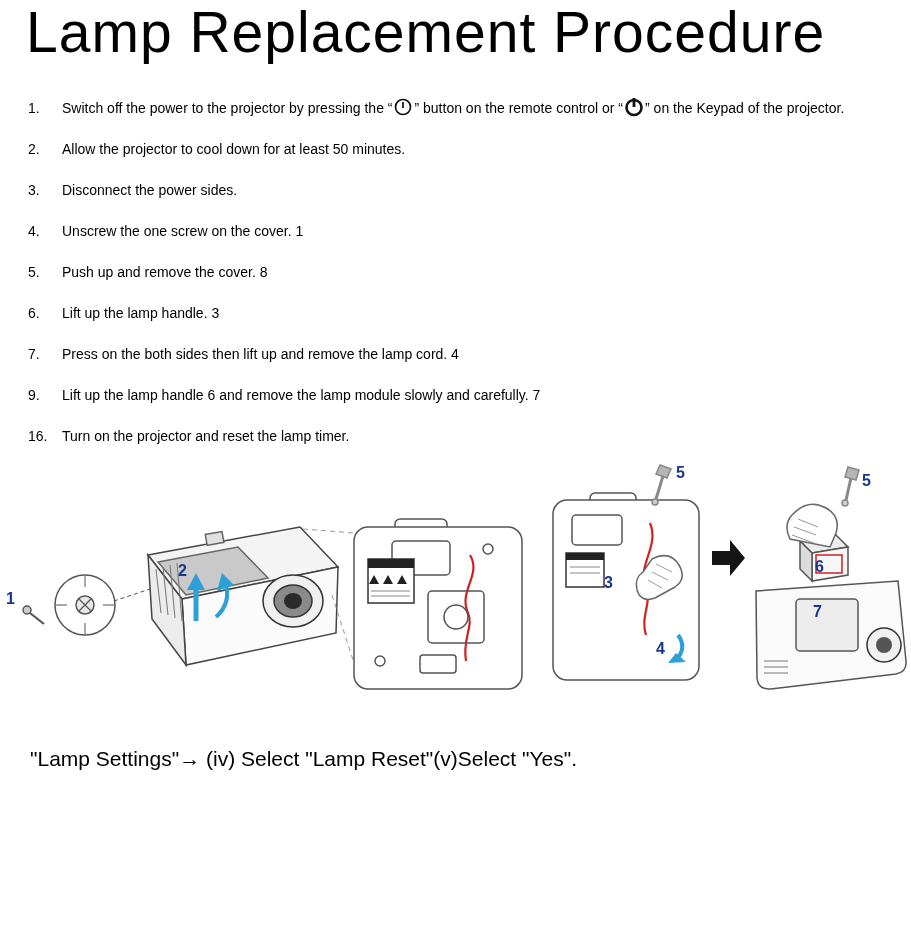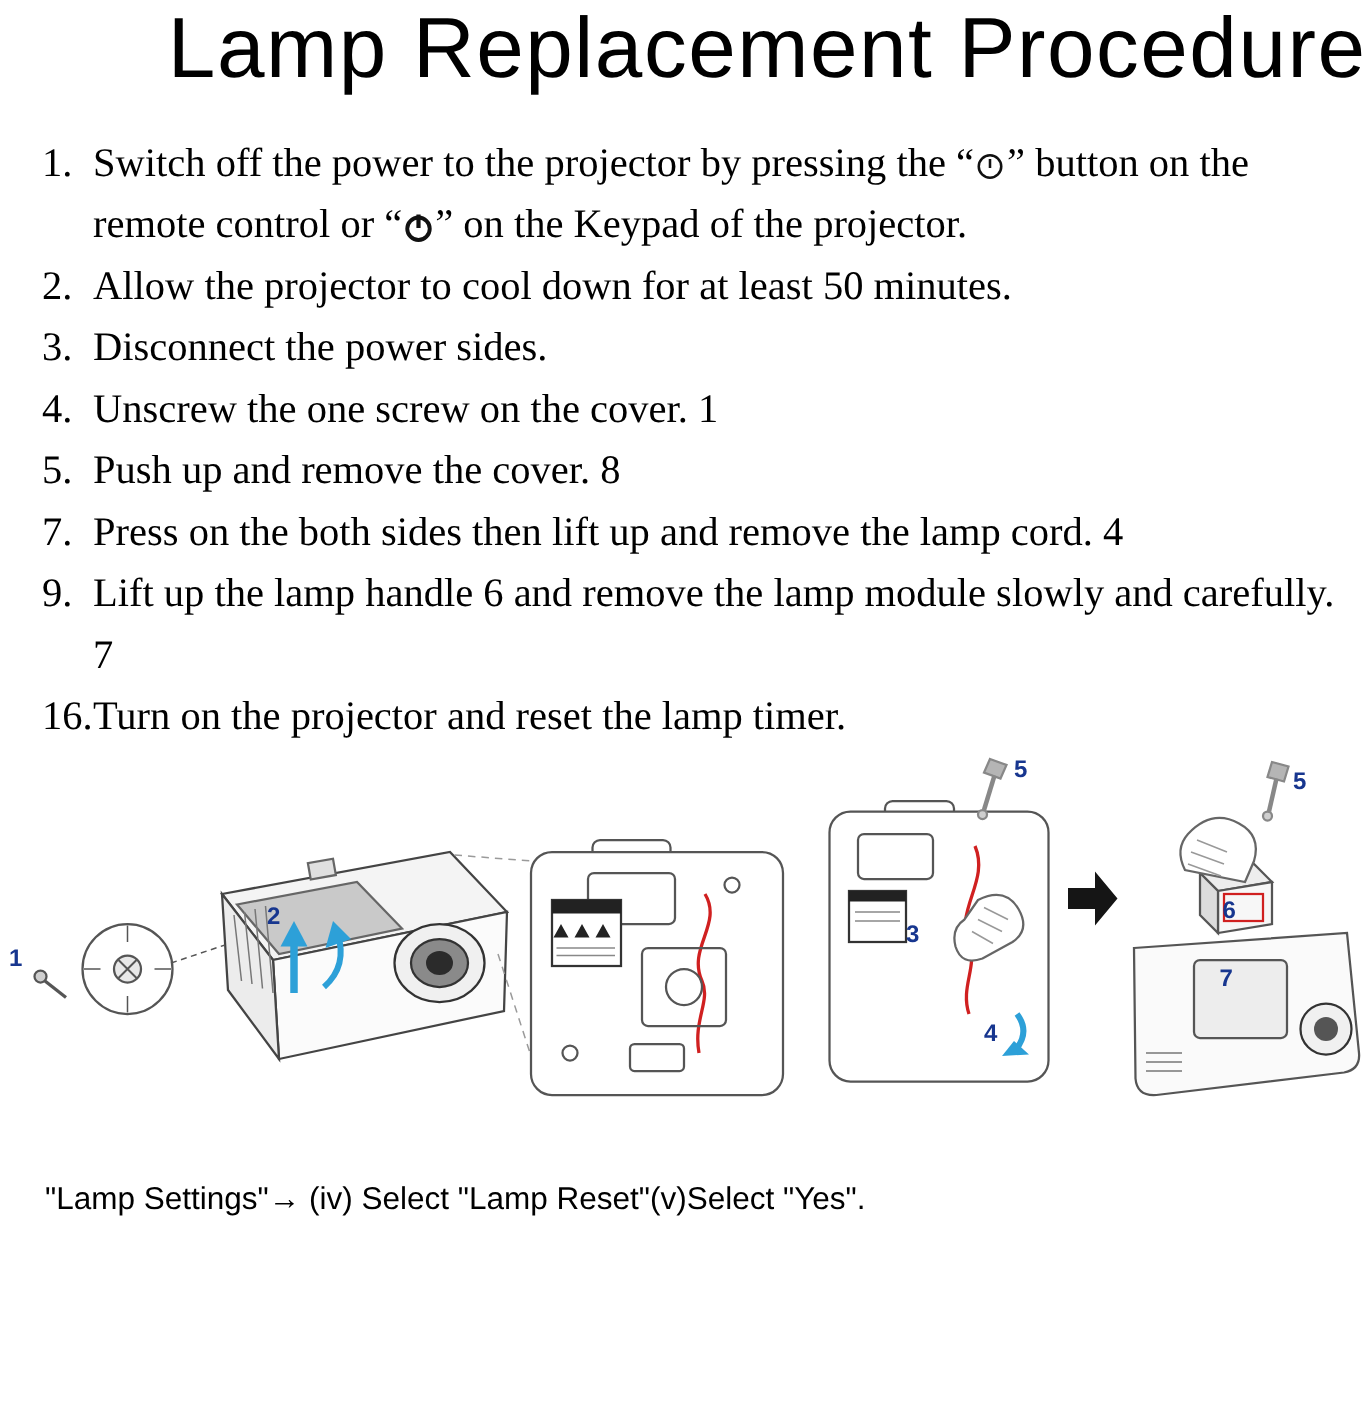--- a/index.html
+++ b/index.html
@@ -15,27 +15,25 @@
   .page { position: relative; width: 911px; height: 950px; }
 
   .title {
     margin: 0;
     padding: 2px 0 0 26px;
     font-size: 57px;
     font-weight: 400;
     letter-spacing: 1px;
     line-height: 1.08;
     white-space: nowrap;
-    text-align: right;
   }
 
   .steps {
     margin: 24px 16px 0 28px;
-    font-size: 27px;
-    font-family: Liberation Serif, serif;
+    font-size: 14px;
   }
   .step {
     padding-left: 34px;
     text-indent: -34px;
     line-height: 41px;
   }
   .step-num {
     display: inline-block;
     width: 34px;
     text-indent: 0;
@@ -87,20 +85,21 @@
         </svg><span>” button on the remote control or “</span><svg class="power-icon" viewBox="0 0 22 22">
           <circle cx="11" cy="12.5" r="7.5" fill="none" stroke="#111" stroke-width="2.6"></circle>
           <line x1="11" y1="3" x2="11" y2="12" stroke="#111" stroke-width="2.8"></line>
         </svg><span>” on the Keypad of the projector.</span>
     </div>
 
     <div class="step"><span class="step-num">2.</span><span>Allow the projector to cool down for at least 50 minutes.</span></div>
     <div class="step"><span class="step-num">3.</span><span>Disconnect the power sides.</span></div>
     <div class="step"><span class="step-num">4.</span><span>Unscrew the one screw on the cover. 1</span></div>
     <div class="step"><span class="step-num">5.</span><span>Push up and remove the cover. 8</span></div>
+    <div class="step"><span class="step-num">6.</span><span>Lift up the lamp handle. 3</span></div>
     <div class="step"><span class="step-num">7.</span><span>Press on the both sides then lift up and remove the lamp cord. 4</span></div>
     <div class="step"><span class="step-num">9.</span><span>Lift up the lamp handle 6 and remove the lamp module slowly and carefully. 7</span></div>
     <div class="step"><span class="step-num">16.</span><span>Turn on the projector and reset the lamp timer.</span></div>
   </div>
 
   <div class="diagram-strip">
 
     <svg class="artwork" width="911" height="248" viewBox="0 0 911 248">
 
       <g stroke="#444" fill="none" stroke-width="1.5">

